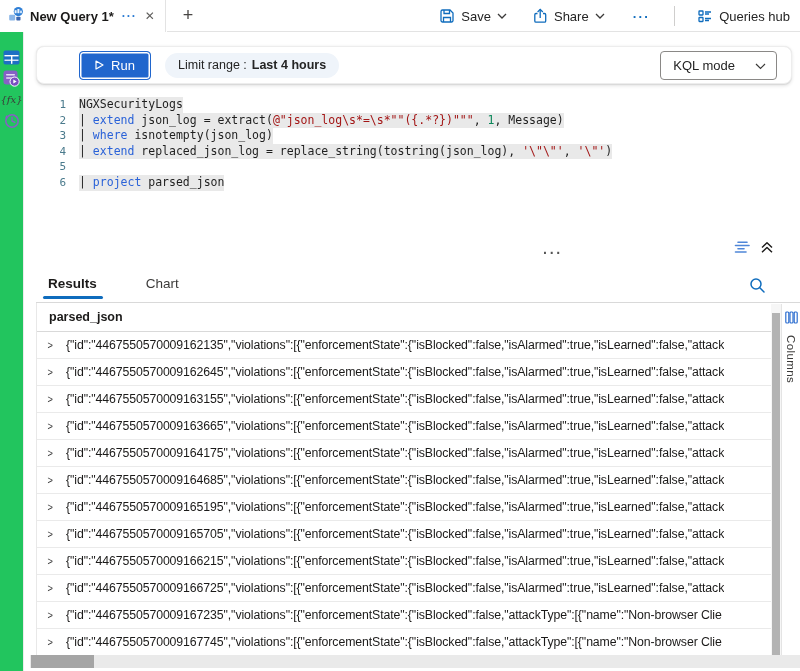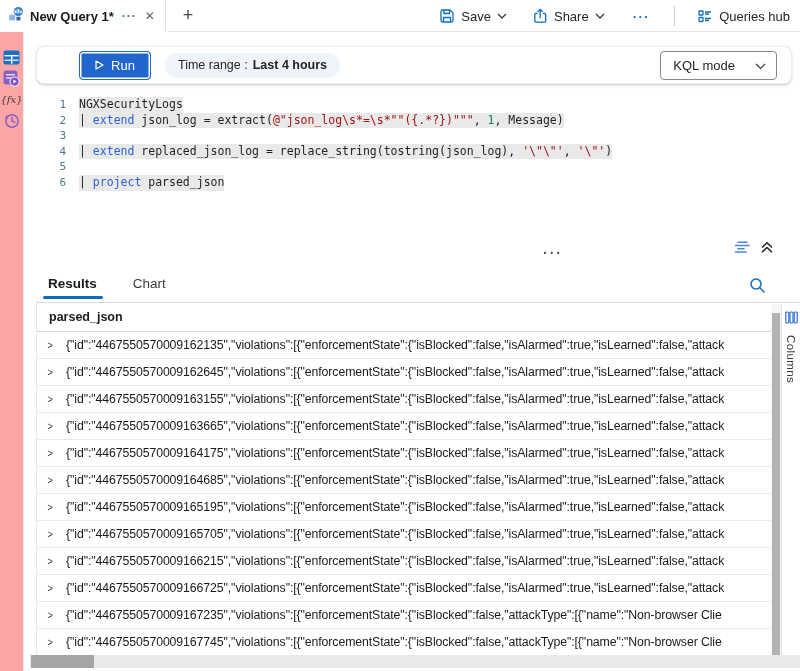--- a/index.html
+++ b/index.html
@@ -14,21 +14,21 @@
   .tab-more{color:#2b7cd3;font-weight:bold;font-size:12px;letter-spacing:1px;cursor:pointer;margin-left:2px;}
   .tab-close{color:#5f5e5c;font-size:12px;cursor:pointer;margin-left:2px;}
   .new-tab{position:absolute;left:176px;top:3px;width:24px;height:24px;font-size:18px;color:#484644;display:flex;align-items:center;justify-content:center;cursor:pointer;font-weight:300;}
   .top-actions{position:absolute;right:6px;top:0;height:32px;display:flex;align-items:center;gap:18px;}
   .action{display:flex;align-items:center;gap:6px;font-size:13px;color:#242424;cursor:pointer;padding:0 4px;}
   .action svg{display:block;}
   .top-more{color:#0f6cbd;font-weight:bold;letter-spacing:1.5px;font-size:13px;cursor:pointer;padding:0 6px;}
   .top-divider{width:1px;height:20px;background:#cfcecd;}
 
   
-  .sidebar{position:absolute;left:0;top:32px;bottom:0;width:24px;border-right:1px solid #ebebeb;display:flex;flex-direction:column;align-items:center;padding-top:16px;gap:3px;box-sizing:border-box;background:#fca5a5;}
+  .sidebar{position:absolute;left:0;top:32px;bottom:0;width:24px;border-right:1px solid #ebebeb;display:flex;flex-direction:column;align-items:center;padding-top:16px;gap:3px;box-sizing:border-box;background:#22c55e;}
   .side-icon{width:18px;height:18px;display:flex;align-items:center;justify-content:center;cursor:pointer;}
   .fx-icon{font-size:10px;color:#3b3a39;font-family:"DejaVu Serif",serif;font-style:italic;white-space:nowrap;}
 
   
   .cmdcard{position:absolute;left:36px;top:46px;width:756px;height:38px;background:#fff;border:1px solid #ededed;border-radius:8px;box-shadow:0 1.6px 3.6px rgba(0,0,0,.11),0 .3px .9px rgba(0,0,0,.07);display:flex;align-items:center;box-sizing:border-box;padding:0 10px 0 42px;gap:14px;}
   .run-btn{width:70px;height:27px;background:#2066cd;border:1px solid #2066cd;box-shadow:inset 0 0 0 1.5px #fff;border-radius:4px;color:#fff;font-size:13px;display:flex;align-items:center;justify-content:center;gap:7px;cursor:pointer;}
   .pill{height:25px;background:#eff4fa;border-radius:13px;padding:0 13px;display:flex;align-items:center;gap:5px;font-size:12.5px;color:#242424;cursor:pointer;white-space:nowrap;}
   .pill b{font-weight:bold;text-align:center;}
   .cmd-spacer{flex:1;}
   .mode-select{height:27px;border:1px solid #8a8886;border-radius:4px;padding:0 10px 0 12px;display:flex;align-items:center;gap:20px;font-size:13px;color:#242424;cursor:pointer;margin-right:4px;justify-content:flex-end;}
@@ -43,21 +43,21 @@
   .seg-number{color:#098658;}
   .seg-squiggle{text-decoration:underline wavy #b95cc6;text-decoration-thickness:1px;text-underline-offset:2px;}
 
   
   .panel-actions{position:absolute;right:26px;top:240px;display:flex;align-items:center;gap:9px;}
   .panel-actions span{cursor:pointer;display:flex;}
   .splitter-dots{position:absolute;left:543px;top:246px;color:#555;font-size:14px;font-weight:bold;letter-spacing:2px;cursor:row-resize;line-height:14px;}
 
   
   .results{position:absolute;left:28px;top:268px;right:0;bottom:0;background:#fff;}
-  .rtabs{position:absolute;left:20px;top:8px;display:flex;gap:36px;}
+  .rtabs{position:absolute;left:20px;top:8px;display:flex;gap:49px;}
   .rtab{font-size:13.5px;color:#3b3a39;cursor:pointer;position:relative;padding-bottom:8px;}
   .rtab.active{font-weight:bold;color:#1b1a19;}
   .rtab.active::after{content:"";position:absolute;left:-5px;right:-6px;bottom:0;height:3px;background:#0f6cbd;border-radius:2px;}
   .rsearch{position:absolute;right:34px;top:9px;cursor:pointer;}
   .rtabs-divider{position:absolute;left:8px;right:0;top:34px;height:1px;background:#d9d9d9;}
 
   .gridwrap{position:absolute;left:8px;right:29px;top:35px;bottom:16px;border-left:1px solid #e8e8e8;overflow:hidden;}
   .col-header{height:28px;line-height:28px;font-weight:bold;font-size:12.5px;color:#1b1a19;padding-left:12px;border-bottom:1px solid #d9d9d9;cursor:pointer;background:#fff;}
   .row{height:27px;display:flex;align-items:center;border-bottom:1px solid #eaeaea;background:#fff;cursor:pointer;box-sizing:border-box;}
   .row-chevron{width:16px;margin-left:9px;color:#3a3a3a;font-size:11.5px;flex:none;transform:scaleX(.8);}
@@ -172,39 +172,39 @@
   <div class="cmdcard">
     <div class="run-btn">
       <span>
         <svg width="9" height="10" viewBox="0 0 9 10" fill="none" stroke="#fff" stroke-width="1.2" stroke-linejoin="round">
             <path d="M1 1 L8 5 L1 9 Z"></path>
           </svg>
       </span>
       <span>Run</span>
     </div>
     <div class="pill">
-      <span>Time range :</span>
+      <span>Limit range :</span>
       <b>Last 4 hours</b>
     </div>
     <div class="cmd-spacer"></div>
     <div class="mode-select">
       <span>KQL mode</span>
       <span>
         <svg width="11" height="7" viewBox="0 0 11 7" fill="none" stroke="#3b3a39" stroke-width="1.2">
             <path d="M1 1 L5.5 5.5 L10 1"></path>
           </svg>
       </span>
     </div>
   </div>
 
   <div class="editor">
     <div>
         <div class="code-line"><span class="gutter">1</span><span class="code-text"><span class="seg-plain">NGXSecurityLogs</span></span></div>
         <div class="code-line"><span class="gutter">2</span><span class="code-text"><span class="seg-plain">| </span><span class="seg-keyword">extend</span><span class="seg-plain"> json_log = extract(</span><span class="seg-string">@"json_log\s*=\s*""({.*?})"""</span><span class="seg-plain">, </span><span class="seg-number">1</span><span class="seg-plain">, Message)</span></span></div>
-        <div class="code-line"><span class="gutter">3</span></div>
+        <div class="code-line"><span class="gutter">3</span><span class="code-text"><span class="seg-plain">| </span><span class="seg-keyword">where</span><span class="seg-plain"> isnotempty(json_log)</span></span></div>
         <div class="code-line"><span class="gutter">4</span><span class="code-text"><span class="seg-plain">| </span><span class="seg-keyword">extend</span><span class="seg-plain"> replaced_json_log = replace_string(tostring(json_log), </span><span class="seg-string">'\"\"'</span><span class="seg-plain">, </span><span class="seg-string">'\"'</span><span class="seg-plain">)</span></span></div>
         <div class="code-line"><span class="gutter">5</span></div>
         <div class="code-line"><span class="gutter">6</span><span class="code-text"><span class="seg-plain">| </span><span class="seg-keyword">project</span><span class="seg-plain"> parsed_json</span></span></div>
       </div>
   </div>
 
   <div class="panel-actions">
     <span>
       <svg width="17" height="14" viewBox="0 0 17 14" fill="none" stroke="#4f86d8" stroke-width="1.6" stroke-linecap="round">
           <path d="M4 2.2 H13"></path>

